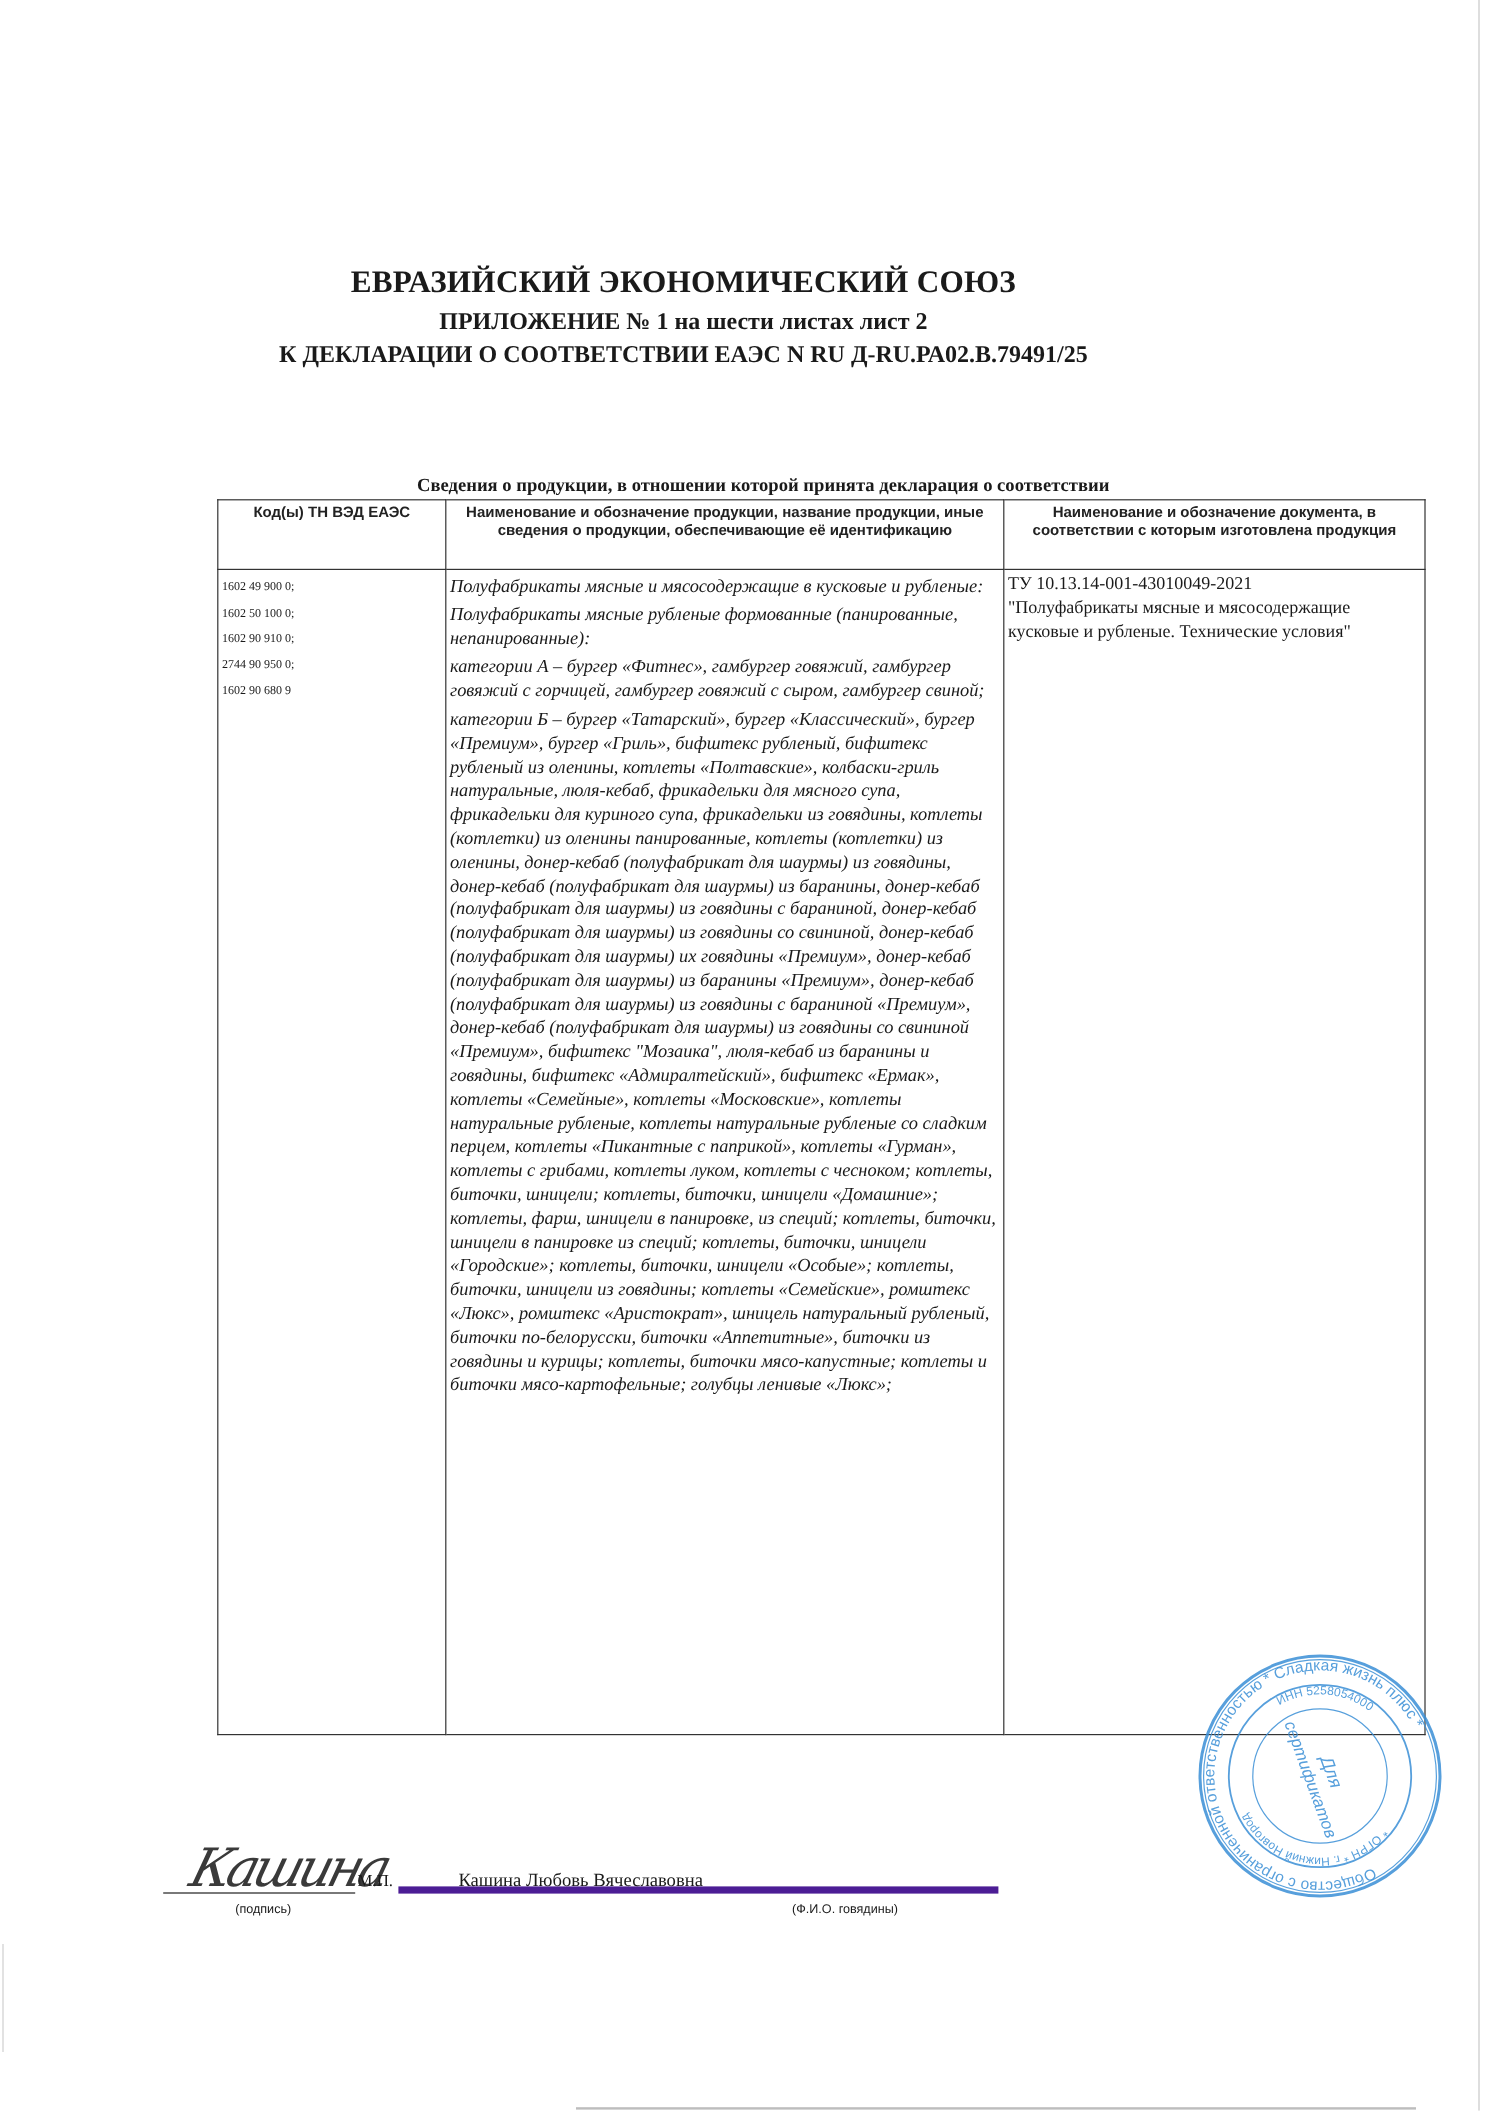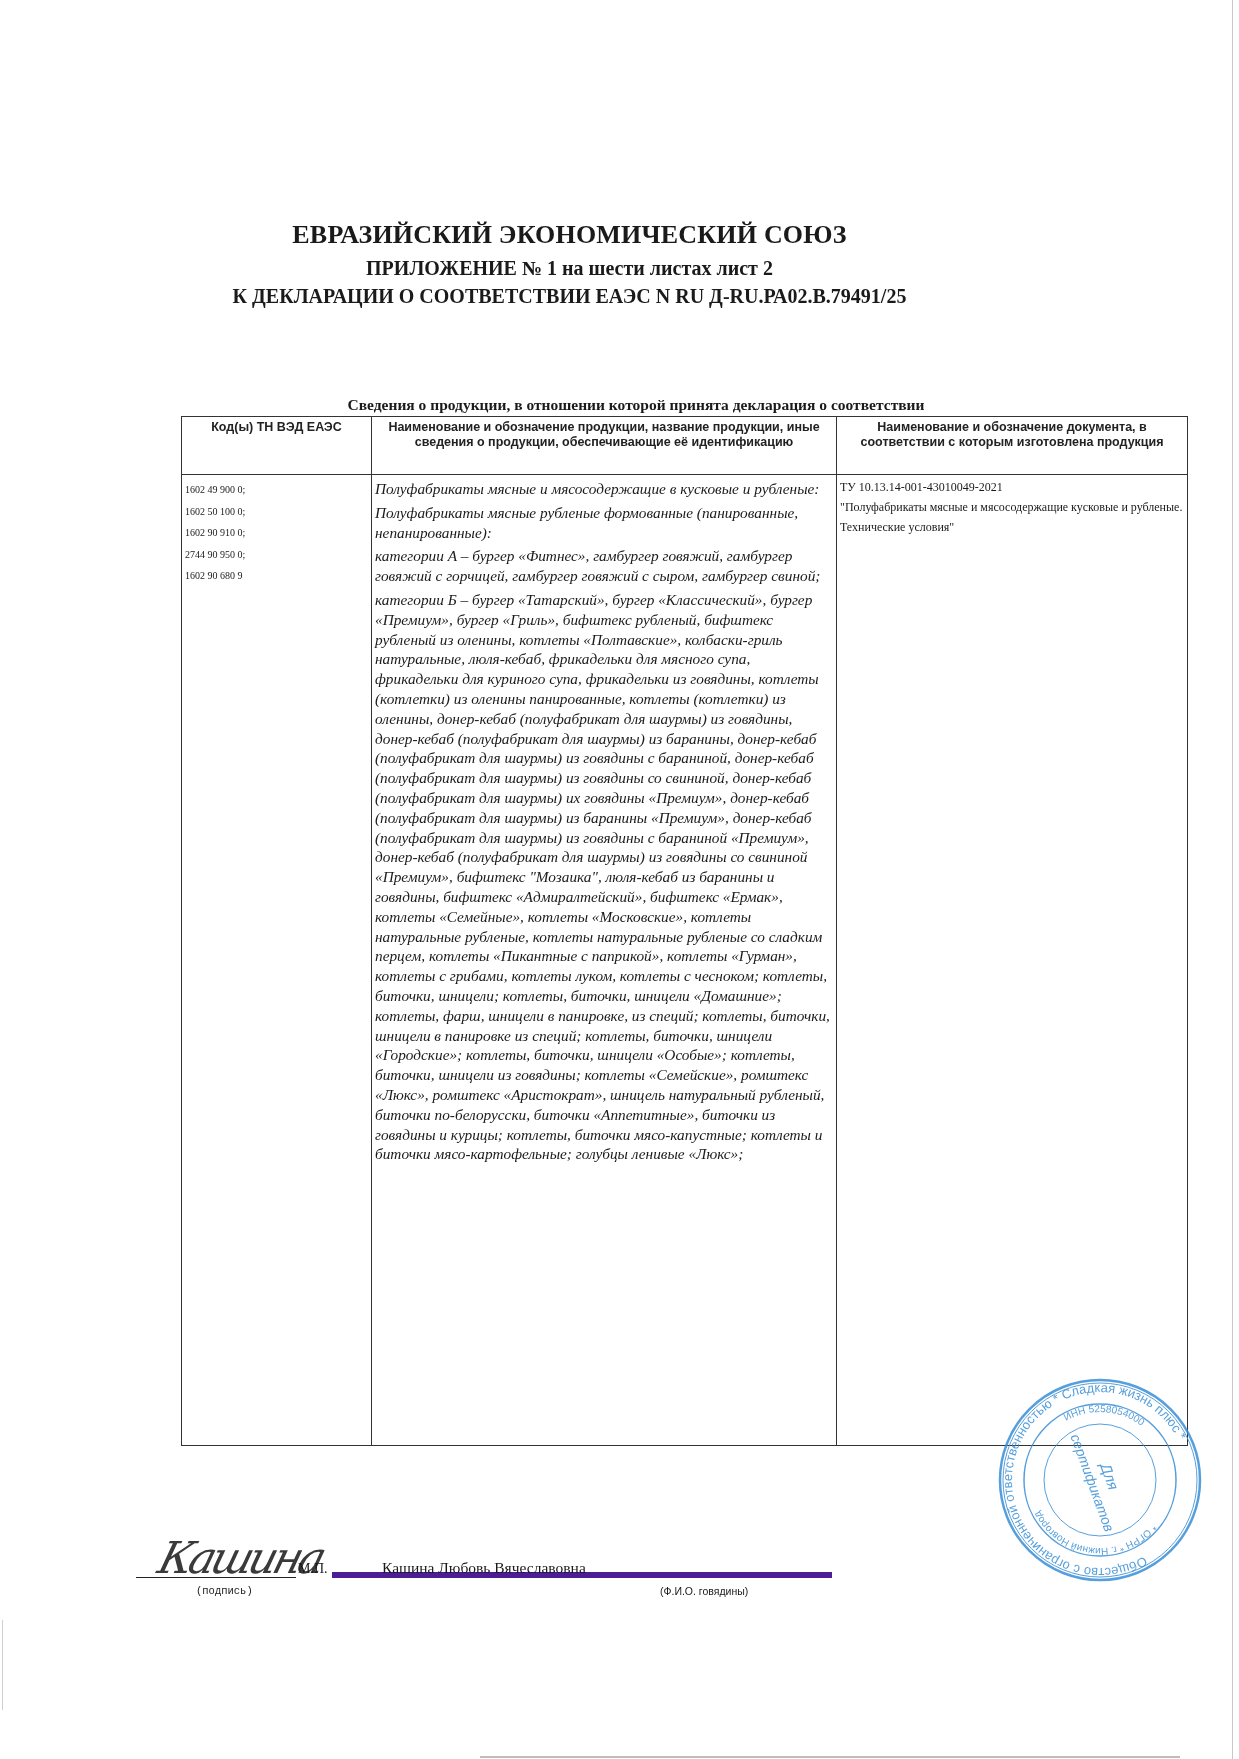--- a/index.html
+++ b/index.html
@@ -13,27 +13,27 @@
   .h3 { top: 285px; font-size: 20px; left: -50px; }
   .caption { position: absolute; top: 396px; left: 133px; width: 1006px; text-align: center; font-weight: bold; font-size: 15.5px; }
   table.prod { position: absolute; left: 133px; top: 416px; width: 1006px; border-collapse: collapse; table-layout: fixed; margin-left: 48px; }
   table.prod td, table.prod th { border: 1.5px solid #333; vertical-align: top; }
   table.prod th { font-family: "Liberation Sans", sans-serif; font-weight: bold; font-size: 12.5px; text-align: center; padding: 3px 6px 4px 6px; line-height: 15px; height: 50px; color: #222; }
   .col1 { width: 190px; } .col2 { width: 465px; } .col3 { width: 351px; }
   td.codes { padding: 4px 3px; font-size: 10px; line-height: 21.5px; }
   td.codes div { margin-bottom: 0; }
   td.desc { padding: 4px 3px; font-size: 15.3px; line-height: 19.8px; height: 962px; font-style: italic; }
   td.desc p { margin: 0 0 4px 0; }
-  td.doc { padding: 2px 3px; font-size: 12px; line-height: 20px; }
+  td.doc { padding: 2px 3px; font-size: 15px; line-height: 20px; }
   .sig-area { position: absolute; top: 1530px; left: 120px; width: 700px; height: 80px; }
   .sig-line1 { position: absolute; left: 16px; top: 47px; width: 160px; height: 1px; background: #222; }
   .sig-scribble { position: absolute; left: 40px; top: 2px; font-family: "DejaVu Serif", serif; font-style: italic; font-size: 44px; color: #3a3a3a; letter-spacing: -4px; transform: skewX(-15deg); }
   .mp { position: absolute; left: 178px; top: 31px; font-family: Liberation Serif, serif; font-size: 14px; }
   .name { position: absolute; left: 212px; top: 29px; width: 500px; border-bottom: 6px solid #4c1d95; font-size: 15.5px; padding-left: 50px; box-sizing: border-box; height: 19px; }
-  .lab1 { position: absolute; left: 76px; top: 55px; font-family: Liberation Mono, monospace; font-size: 10.5px; }
+  .lab1 { position: absolute; left: 76px; top: 55px; font-family: Liberation Sans, sans-serif; font-size: 10.5px; }
   .lab2 { position: absolute; left: 540px; top: 55px; font-family: "Liberation Sans", sans-serif; font-size: 10.5px; }
   .stamp { position: absolute; left: 995px; top: 1375px; width: 210px; height: 210px; }
 </style>
 </head>
 <body>
 
 <div class="scan-edge-right"></div>
 <div class="scan-edge-left"></div>
 <div class="scan-edge-bottom"></div>
 

